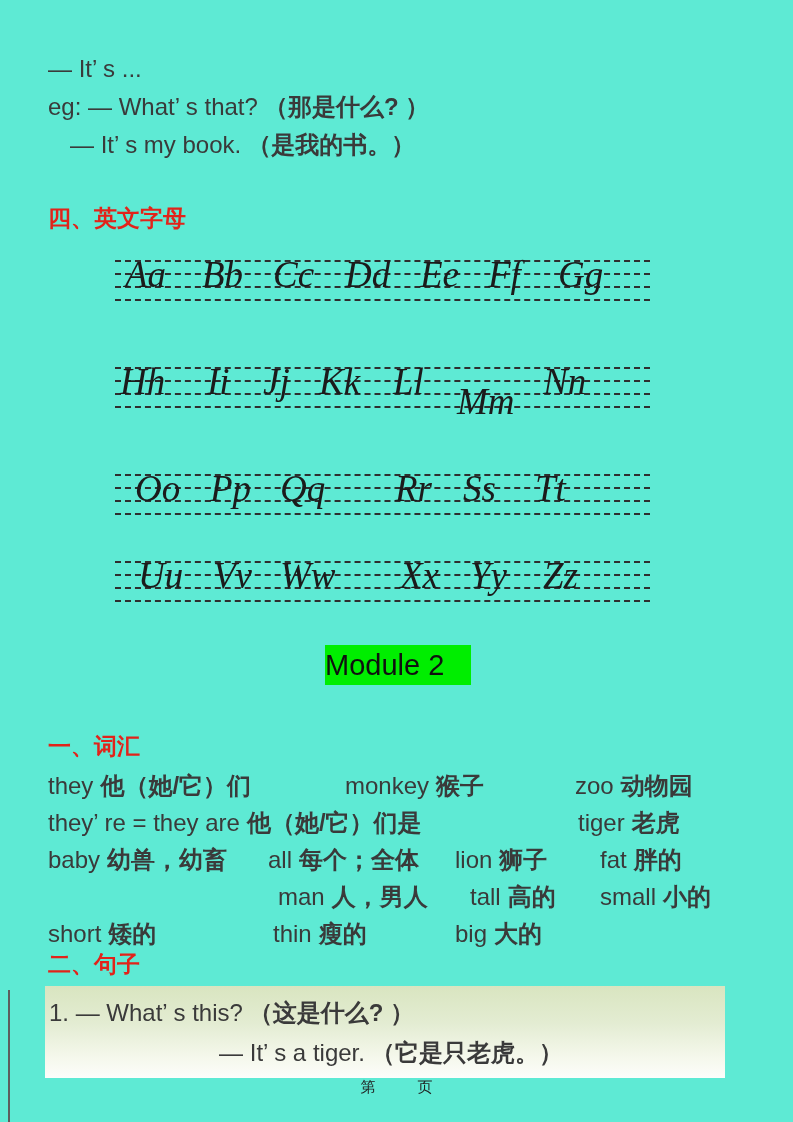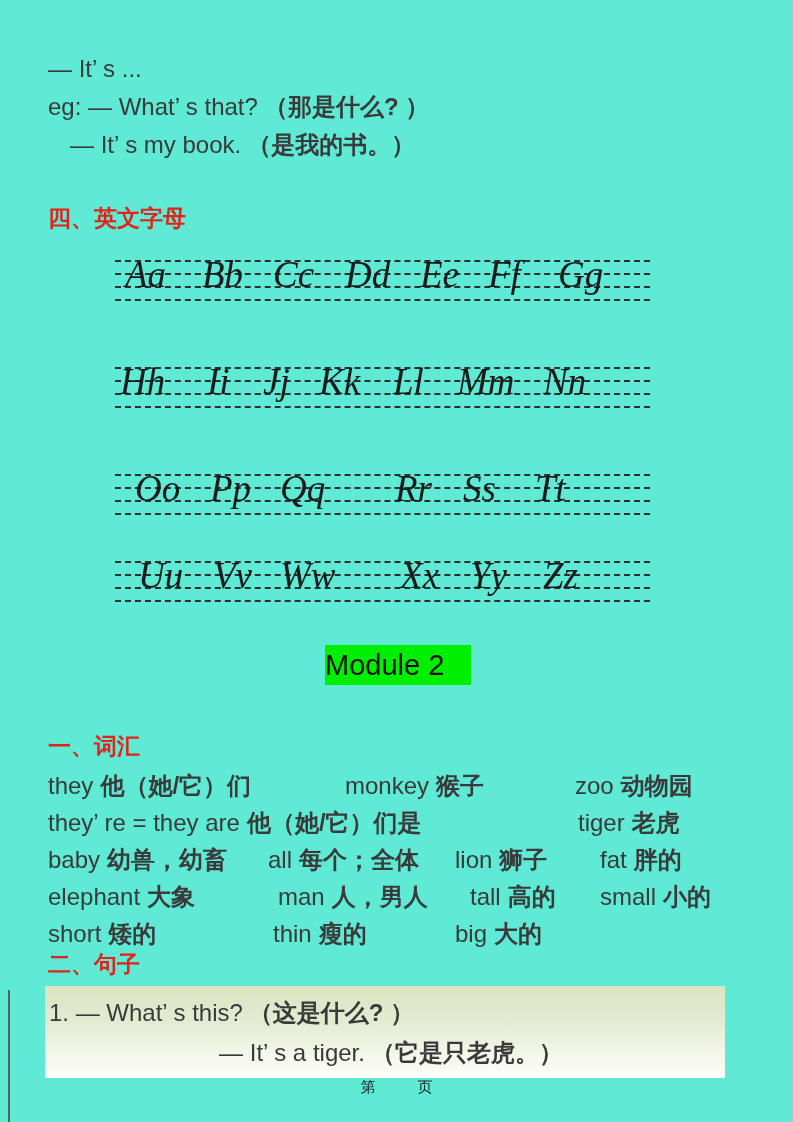--- a/index.html
+++ b/index.html
@@ -90,21 +90,21 @@
   <div class="strip" style="top:363px">
       <div class="rule" style="top: 4px;"></div>
       <div class="rule" style="top: 17px;"></div>
       <div class="rule" style="top: 30px;"></div>
       <div class="rule" style="top: 43px;"></div>
       <span class="lt" style="left: 5px;">Hh</span>
       <span class="lt" style="left: 92px;">Ii</span>
       <span class="lt" style="left: 148px;">Jj</span>
       <span class="lt" style="left: 204px;">Kk</span>
       <span class="lt" style="left: 278px;">Ll</span>
-      <span class="lt" style="left: 342px;">Mm</span>
+      <span class="lt" style="left: 342px; margin-top: 20px;">Mm</span>
       <span class="lt" style="left: 428px;">Nn</span>
     </div>
   <div class="strip" style="top:470px">
       <div class="rule" style="top: 4px;"></div>
       <div class="rule" style="top: 17px;"></div>
       <div class="rule" style="top: 30px;"></div>
       <div class="rule" style="top: 43px;"></div>
       <span class="lt" style="left: 20px;">Oo</span>
       <span class="lt" style="left: 95px;">Pp</span>
       <span class="lt" style="left: 165px; text-align: right;">Qq</span>
@@ -143,21 +143,20 @@
   </div>
 
   <div class="vrow" style="top:844px">
     <span class="vitem" style="left:48px"><span class="en">baby</span><span class="zh">幼兽，幼畜</span></span>
     <span class="vitem" style="left:268px"><span class="en">all</span><span class="zh">每个；全体</span></span>
     <span class="vitem" style="left:455px"><span class="en">lion</span><span class="zh">狮子</span></span>
     <span class="vitem" style="left:600px"><span class="en">fat</span><span class="zh">胖的</span></span>
   </div>
 
   <div class="vrow" style="top:881px">
-    <span class="vitem" style="left:48px"><span class="en">elephant</span><span class="zh">大象</span></span>
     <span class="vitem" style="left:278px"><span class="en">man</span><span class="zh">人，男人</span></span>
     <span class="vitem" style="left:470px"><span class="en">tall</span><span class="zh">高的</span></span>
     <span class="vitem" style="left:600px"><span class="en">small</span><span class="zh">小的</span></span>
   </div>
 
   <div class="vrow" style="top:918px">
     <span class="vitem" style="left:48px"><span class="en">short</span><span class="zh">矮的</span></span>
     <span class="vitem" style="left:273px"><span class="en">thin</span><span class="zh">瘦的</span></span>
     <span class="vitem" style="left:455px"><span class="en">big</span><span class="zh">大的</span></span>
   </div>

